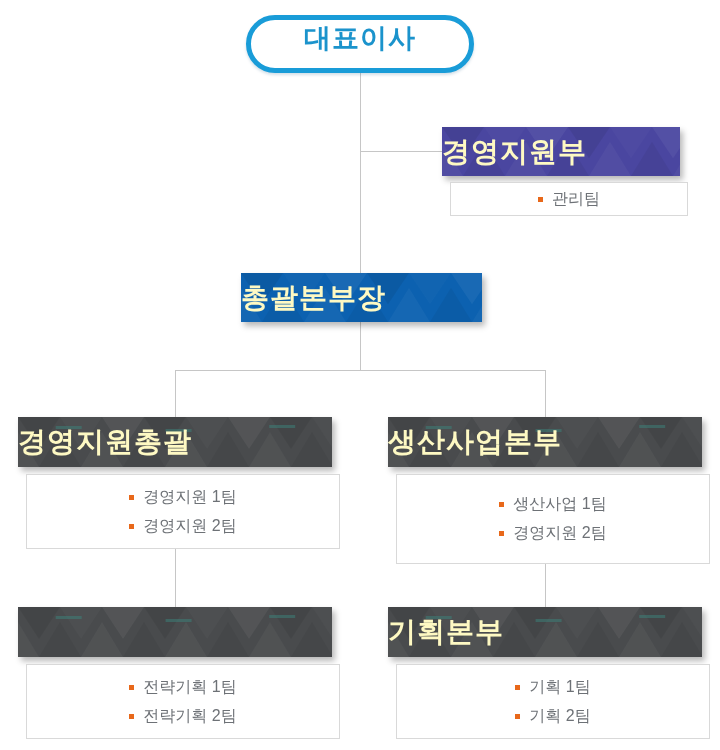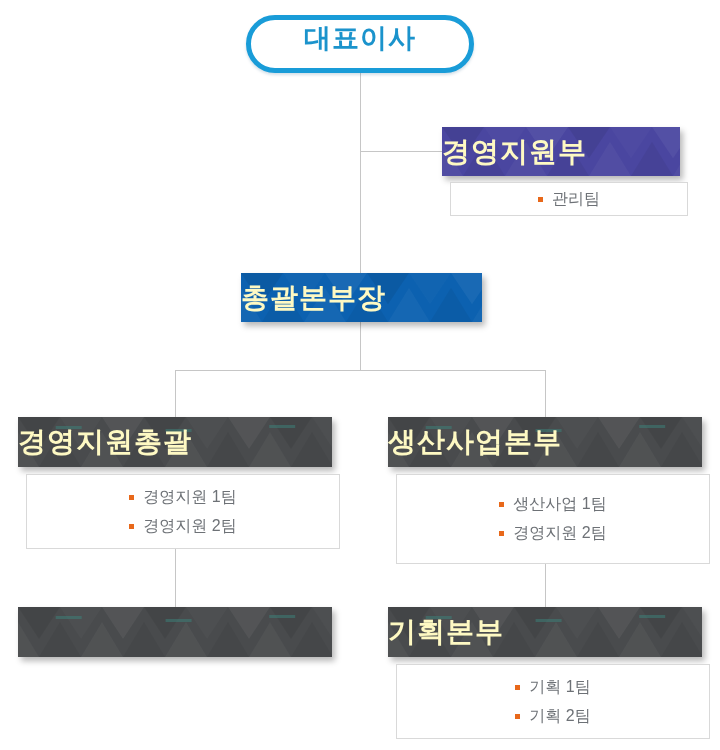--- a/index.html
+++ b/index.html
@@ -249,20 +249,30 @@
         <polygon points="273,50 315,50 294,15" fill="#000000" opacity="0.05"></polygon>
         <polygon points="336,0 378,0 357,32" fill="#ffffff" opacity="0.055"></polygon>
         <polygon points="315,50 357,50 336,15" fill="#ffffff" opacity="0.04"></polygon>
         <rect x="37.68" y="9" width="26" height="3" fill="#3c837b" opacity="0.5"></rect>
         <rect x="147.57999999999998" y="12" width="26" height="3" fill="#3c837b" opacity="0.5"></rect>
         <rect x="251.20000000000002" y="8" width="26" height="3" fill="#3c837b" opacity="0.5"></rect>
       </svg>
     <span class="lbl">기획본부</span>
   </div>
 
+  <div class="list t2">
+    <div class="team-item">
+      <span class="bullet"></span>
+      <span>전략기획 1팀</span>
+    </div>
+    <div class="team-item">
+      <span class="bullet"></span>
+      <span>전략기획 2팀</span>
+    </div>
+  </div>
   <div class="list t3">
     <div class="team-item">
       <span class="bullet"></span>
       <span>기획 1팀</span>
     </div>
     <div class="team-item">
       <span class="bullet"></span>
       <span>기획 2팀</span>
     </div>
   </div>

